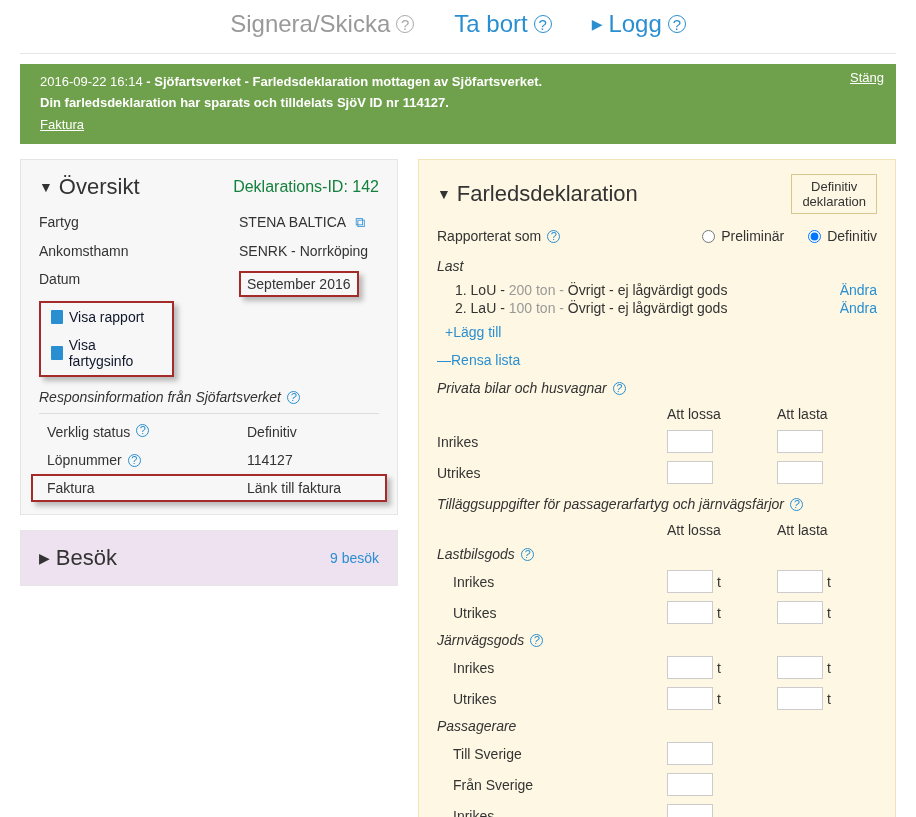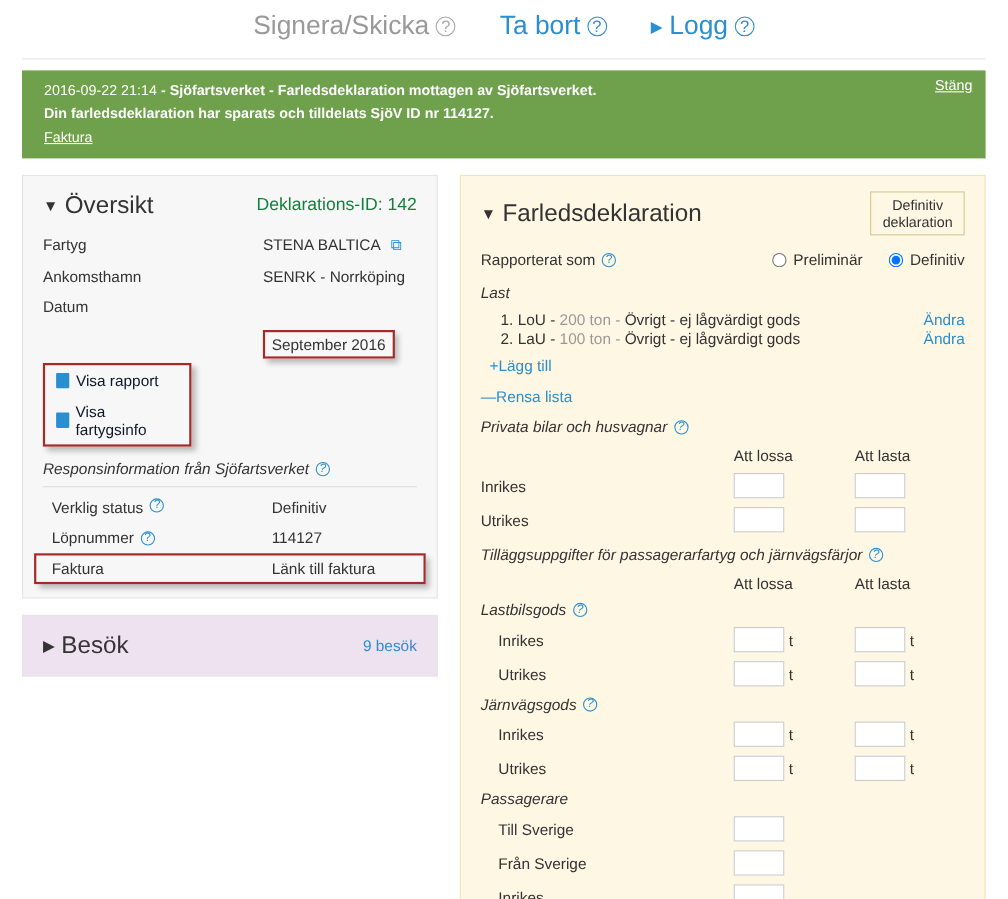--- a/index.html
+++ b/index.html
@@ -77,21 +77,21 @@
   <div class="tab active">
     <span class="caret">▶</span>
     <span>Logg</span>
     <span class="help-icon-big">?</span>
   </div>
 </div>
 
 <div class="notification">
   <span class="close">Stäng</span>
   <div class="line1">
-    <span>2016-09-22 21:14</span><span class="bold"> - Sjöfartsverket - Farledsdeklaration mottagen av Sjöfartsverket.</span>
+    <span>2016-09-22 16:14</span><span class="bold"> - Sjöfartsverket - Farledsdeklaration mottagen av Sjöfartsverket.</span>
   </div>
   <div class="line2">Din farledsdeklaration har sparats och tilldelats SjöV ID nr 114127.</div>
   <a href="#">Faktura</a>
 </div>
 
 <div class="content">
   <div class="left-col">
 
     <div class="panel oversikt">
       <div class="panel-header">
@@ -111,21 +111,21 @@
           <span class="copy-icon">⧉</span>
         </div>
       </div>
       <div class="kv">
         <div class="key">Ankomsthamn</div>
         <div class="val">SENRK - Norrköping</div>
       </div>
       <div class="kv" style="position:relative; margin-bottom:8px;">
         <div class="key">Datum</div>
         <div class="val" style="position:relative;">
-          <span class="hl-red hl-shadow" style="display:inline-block;margin-top:29px;">
+          <span class="hl-red hl-shadow" style="display:inline-block;">
             <span>September 2016</span>
           </span>
         </div>
       </div>
 
       <div class="links-box">
         <div class="link-row">
           <span class="doc-icon"></span>
           <span>Visa rapport</span>
         </div>

